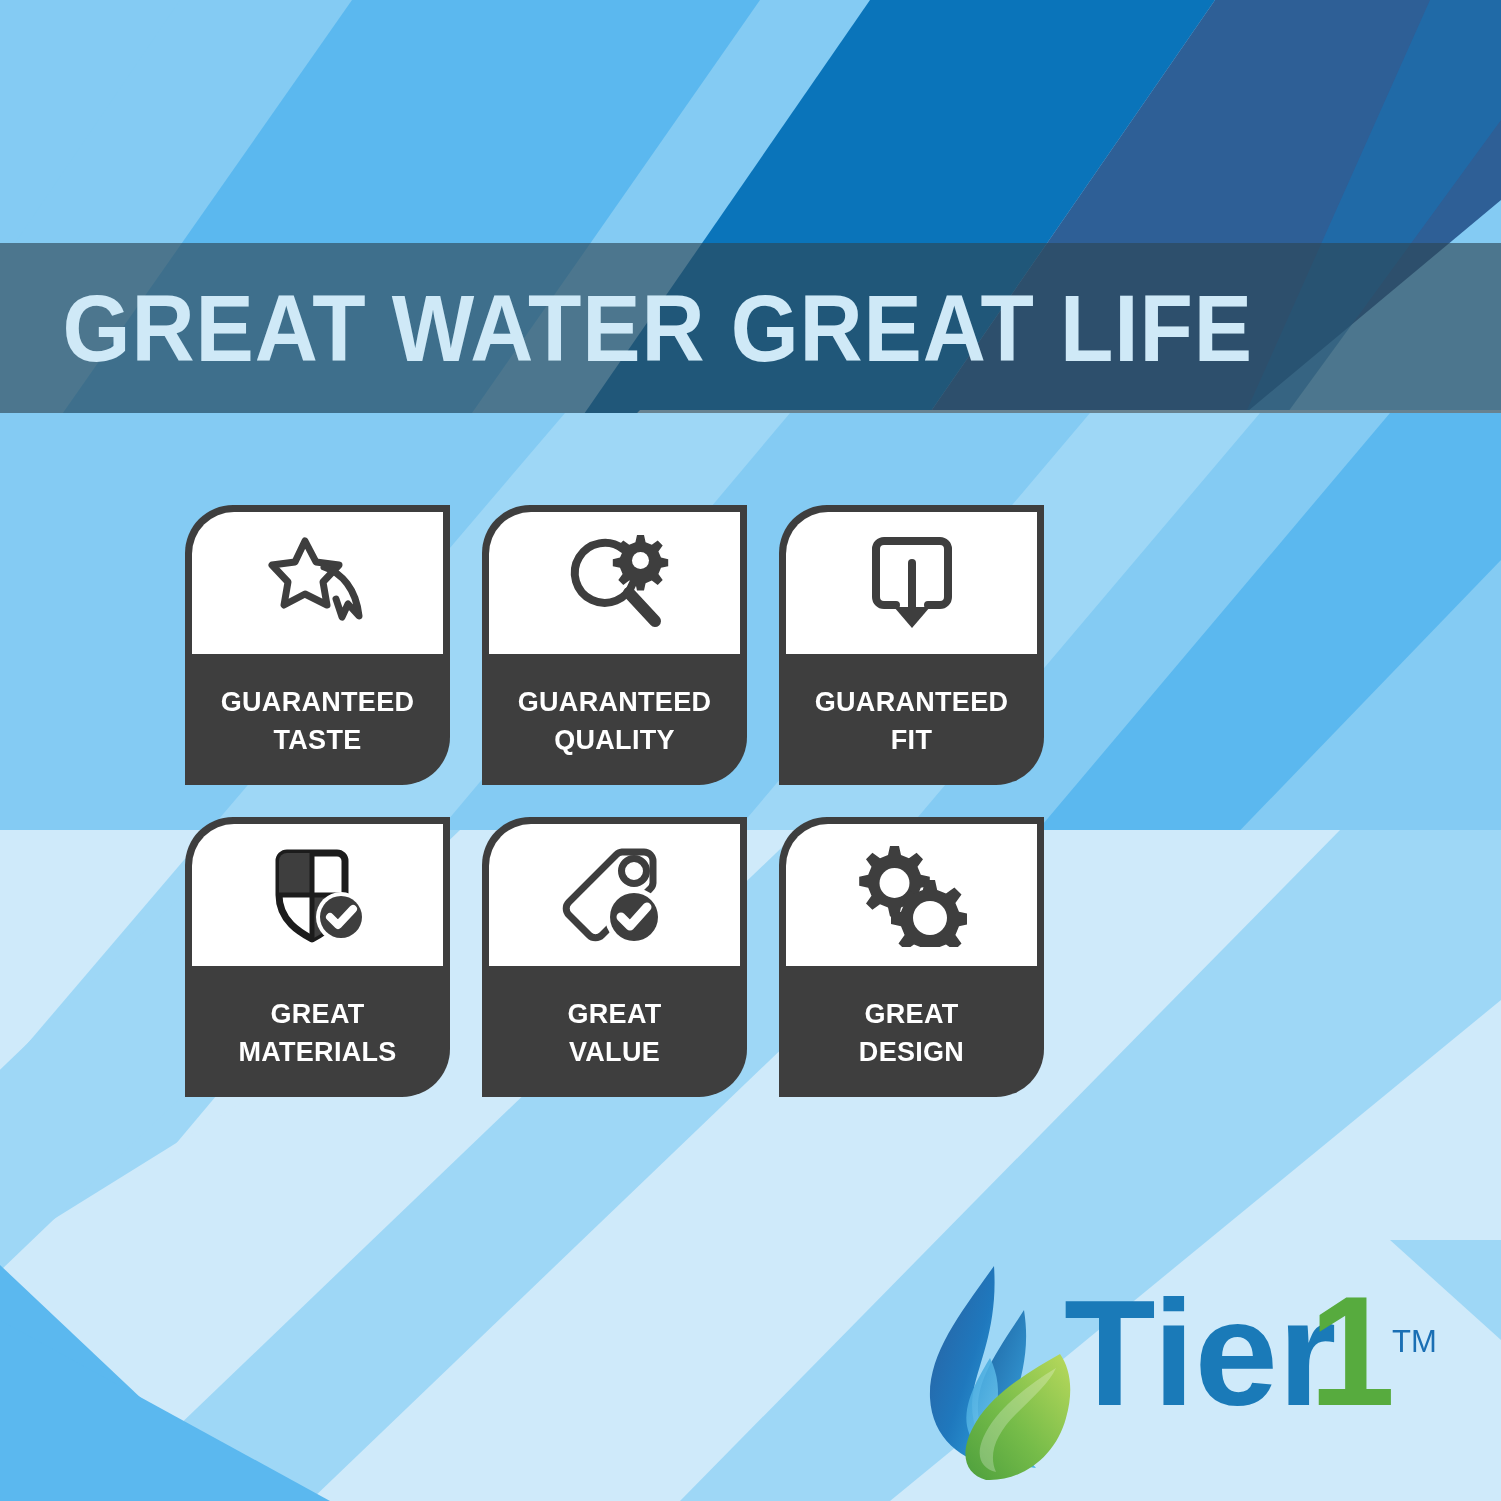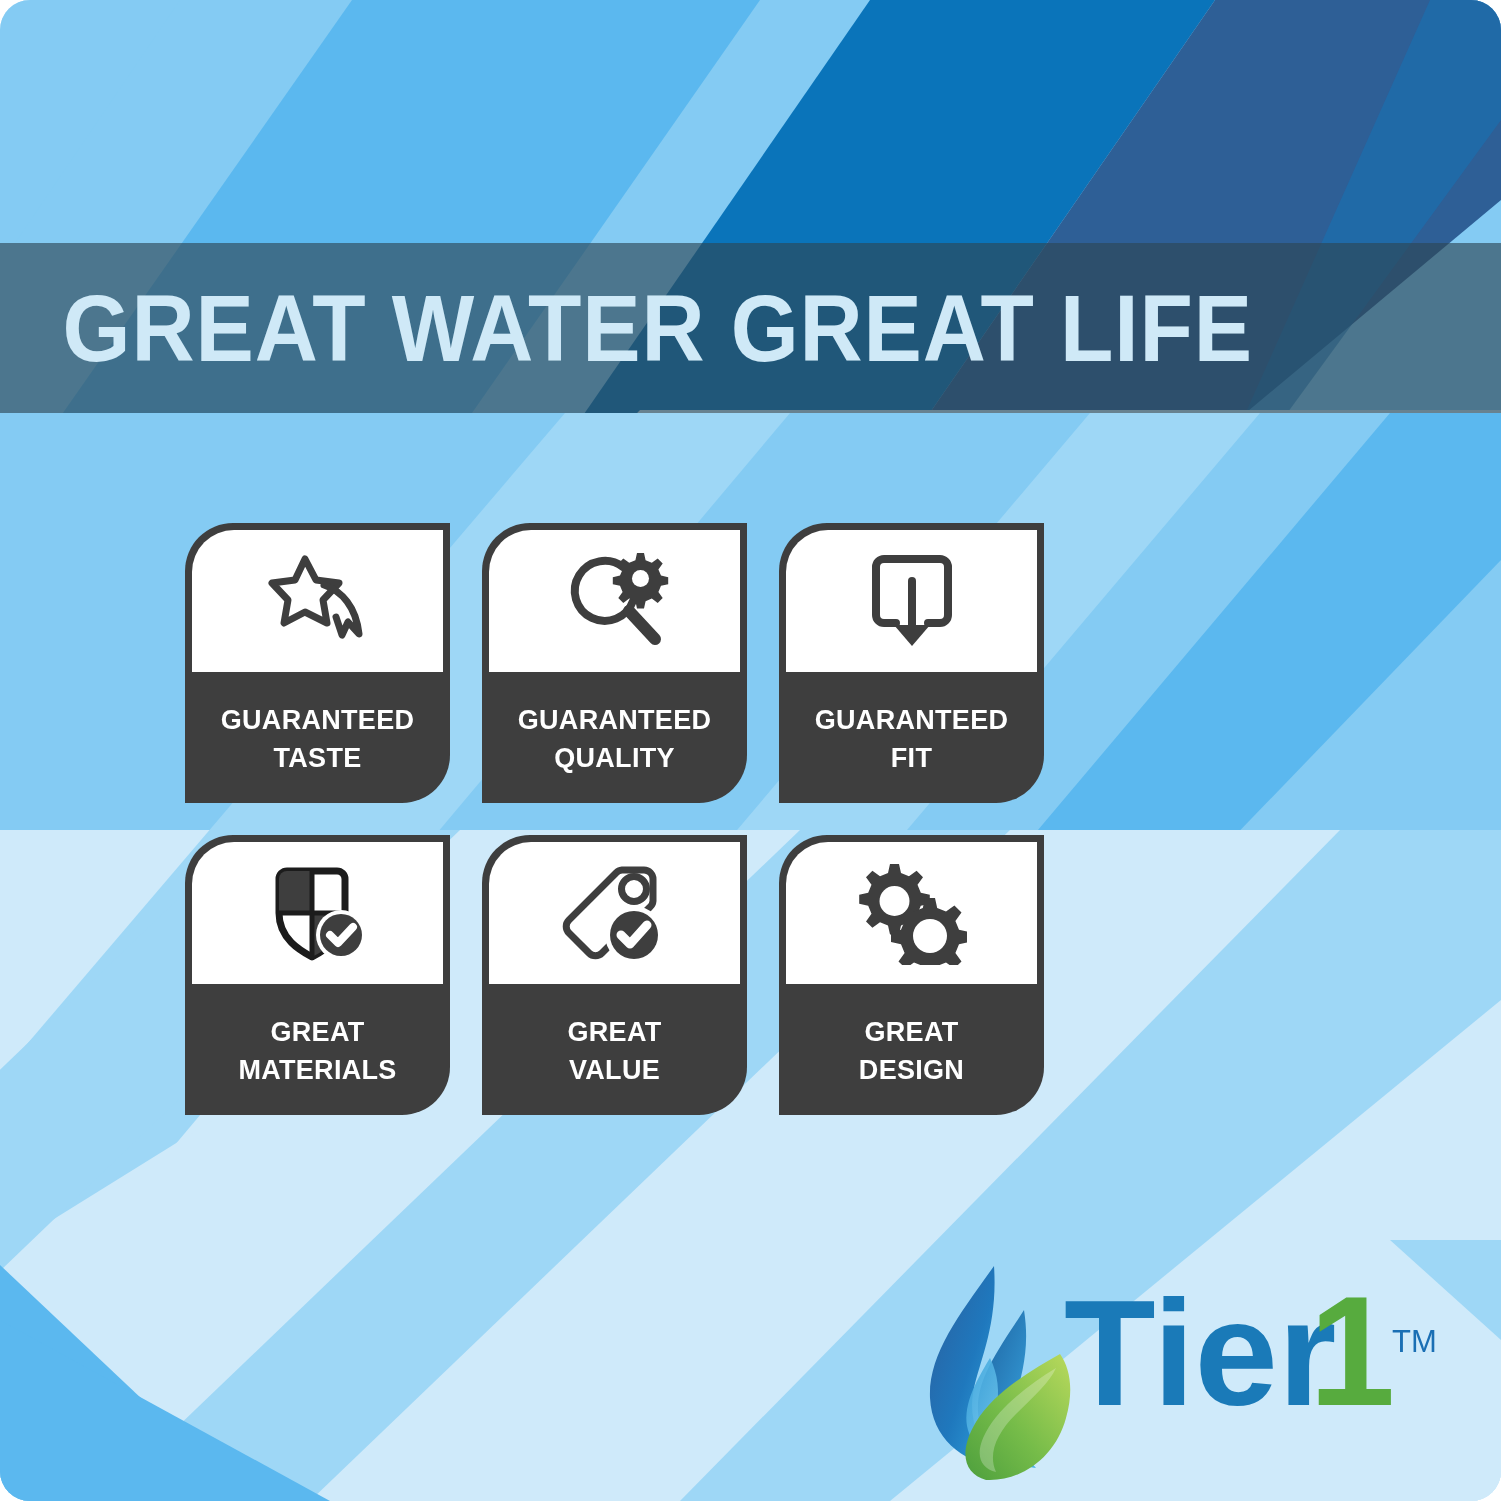--- a/index.html
+++ b/index.html
@@ -7,21 +7,20 @@
     padding: 0;
     background: #ffffff;
   }
   #root {
     position: relative;
     width: 1501px;
     height: 1501px;
     overflow: hidden;
     font-family: "Liberation Sans", sans-serif;
     background: #cfeafa;
-    border-radius: 30px;
   }
 
   
   .bg-layer {
     position: absolute;
     inset: 0;
     overflow: hidden;
   }
 
   
@@ -47,21 +46,21 @@
     transform: scaleX(0.92);
     transform-origin: left center;
     white-space: nowrap;
     font-family: "Liberation Sans", sans-serif;
   }
 
   
   .cards {
     position: absolute;
     left: 185px;
-    top: 523px;
+    top: 505px;
     width: 1145px;
     display: grid;
     grid-template-columns: repeat(3, 265px);
     grid-template-rows: 280px 280px;
     column-gap: 175px;
     row-gap: 70px;
     gap: 32px;
   }
   .card {
     position: relative;

